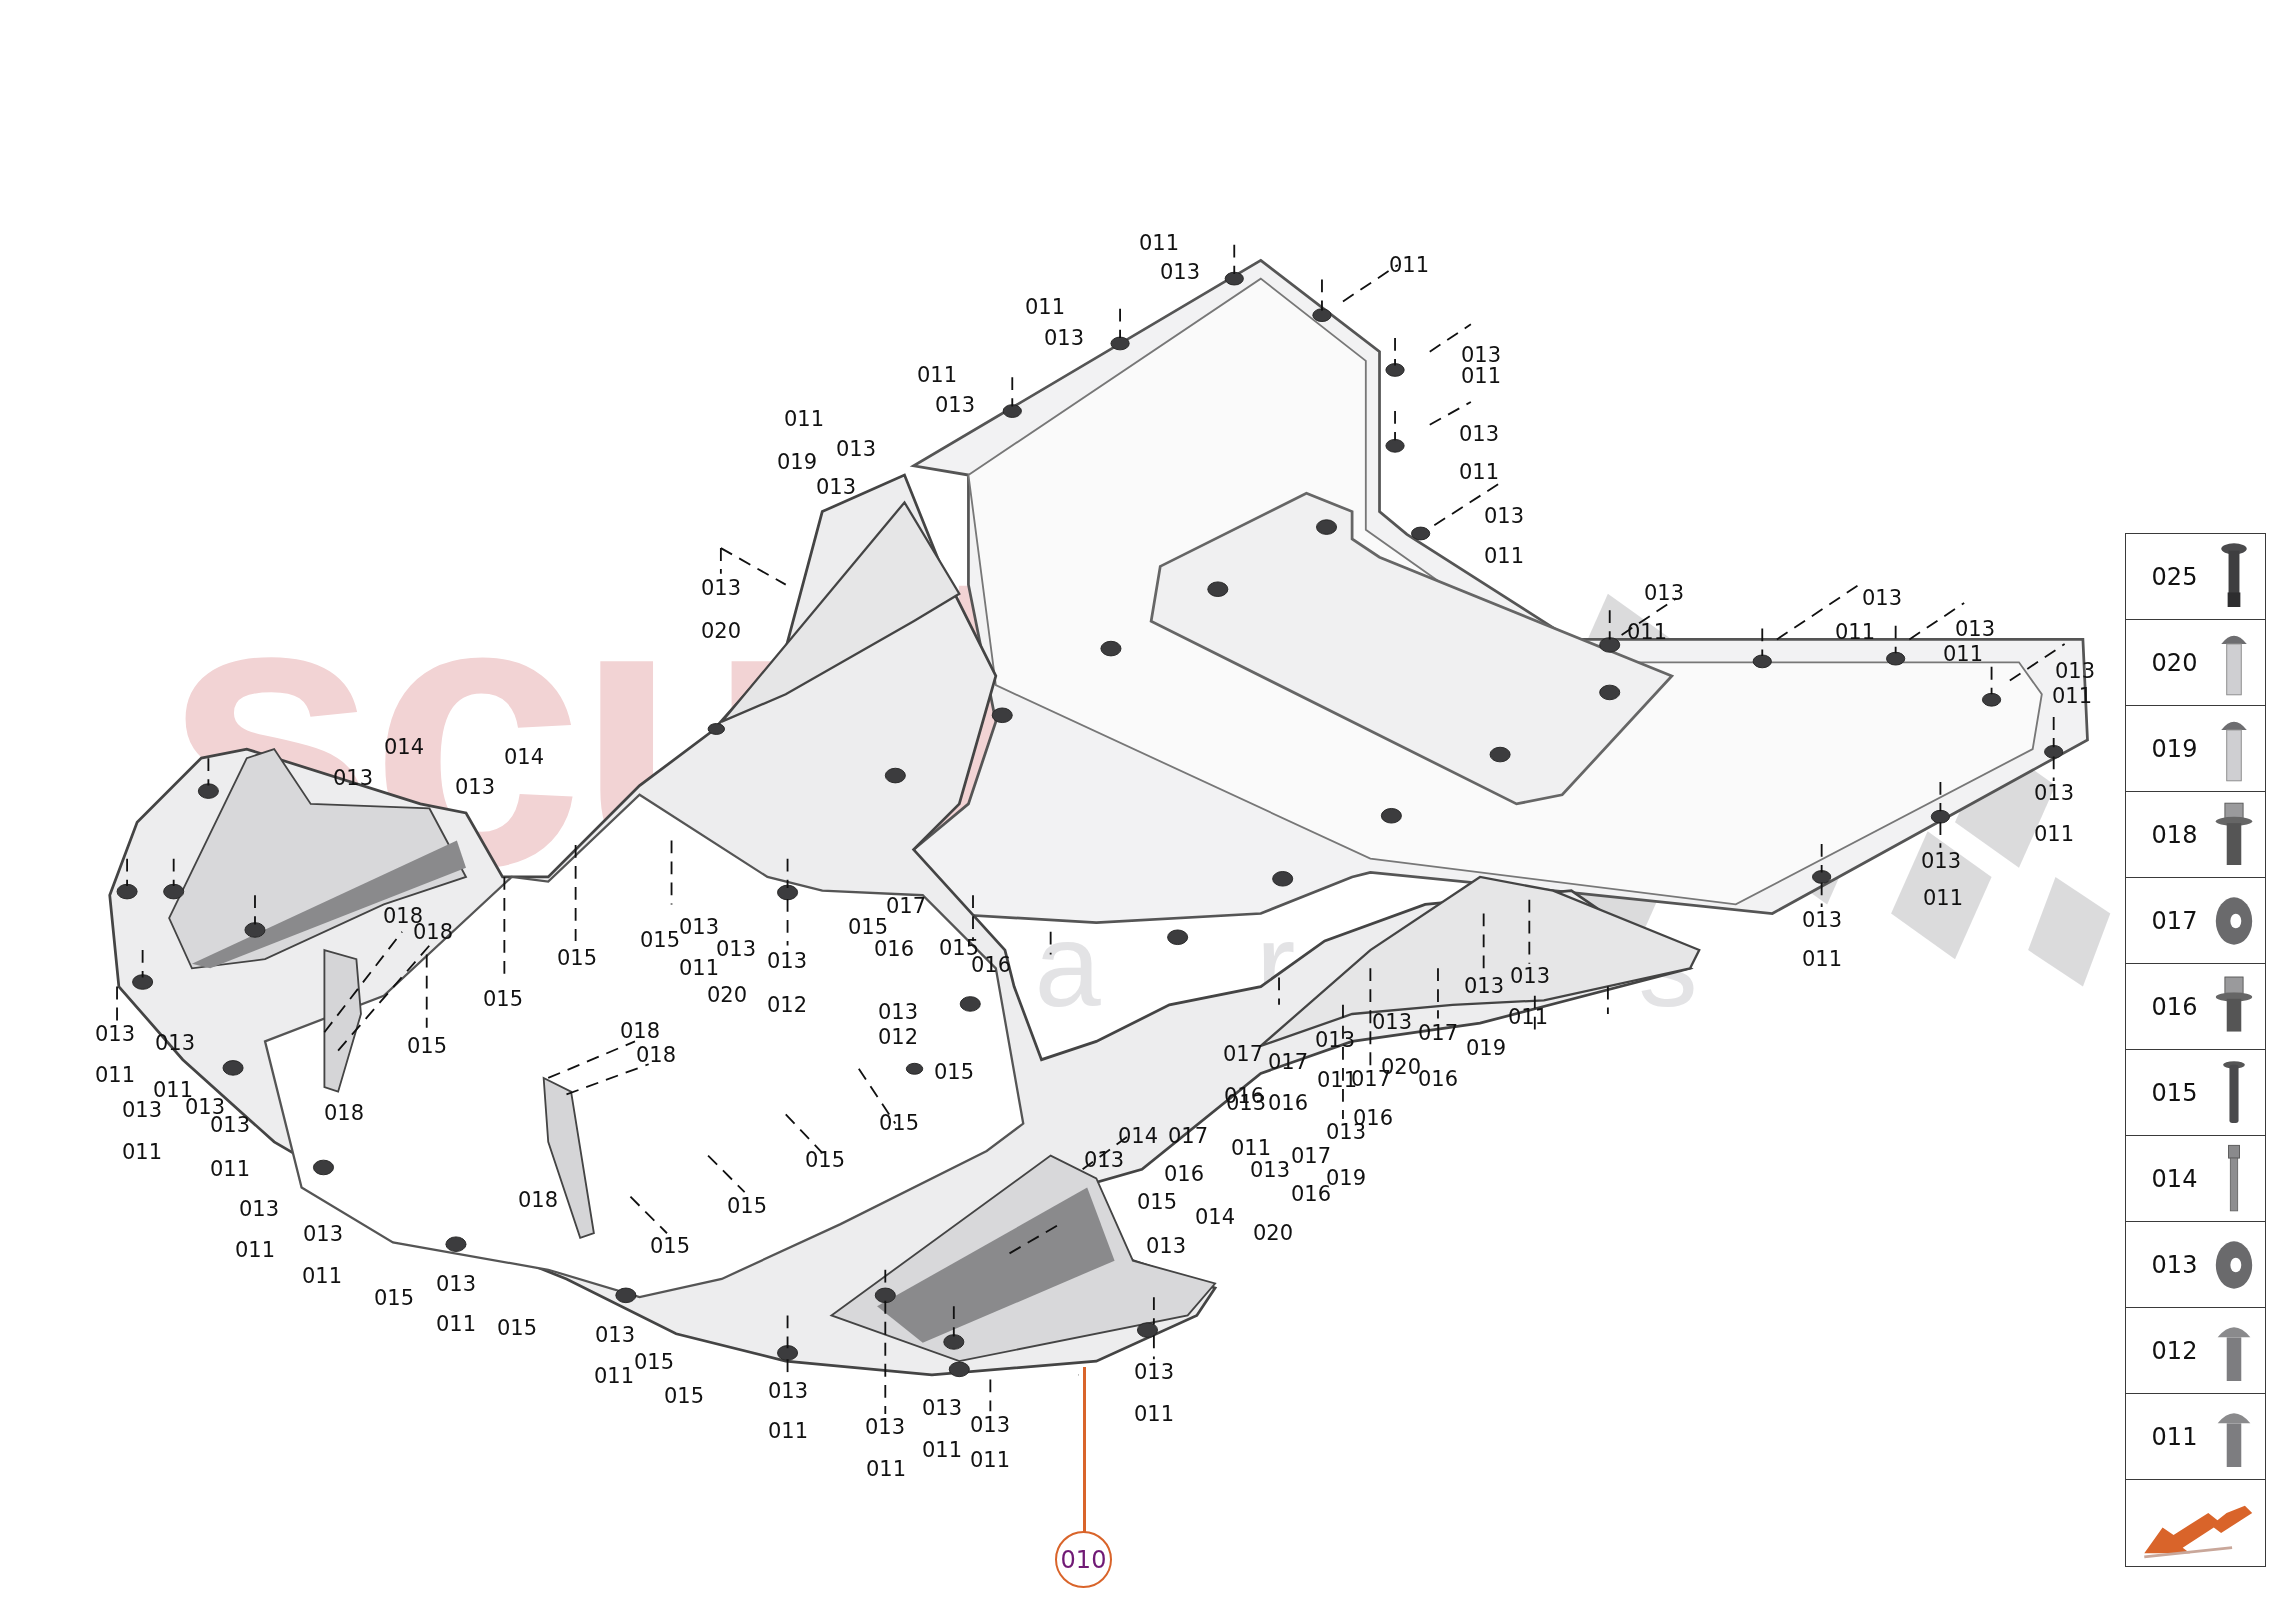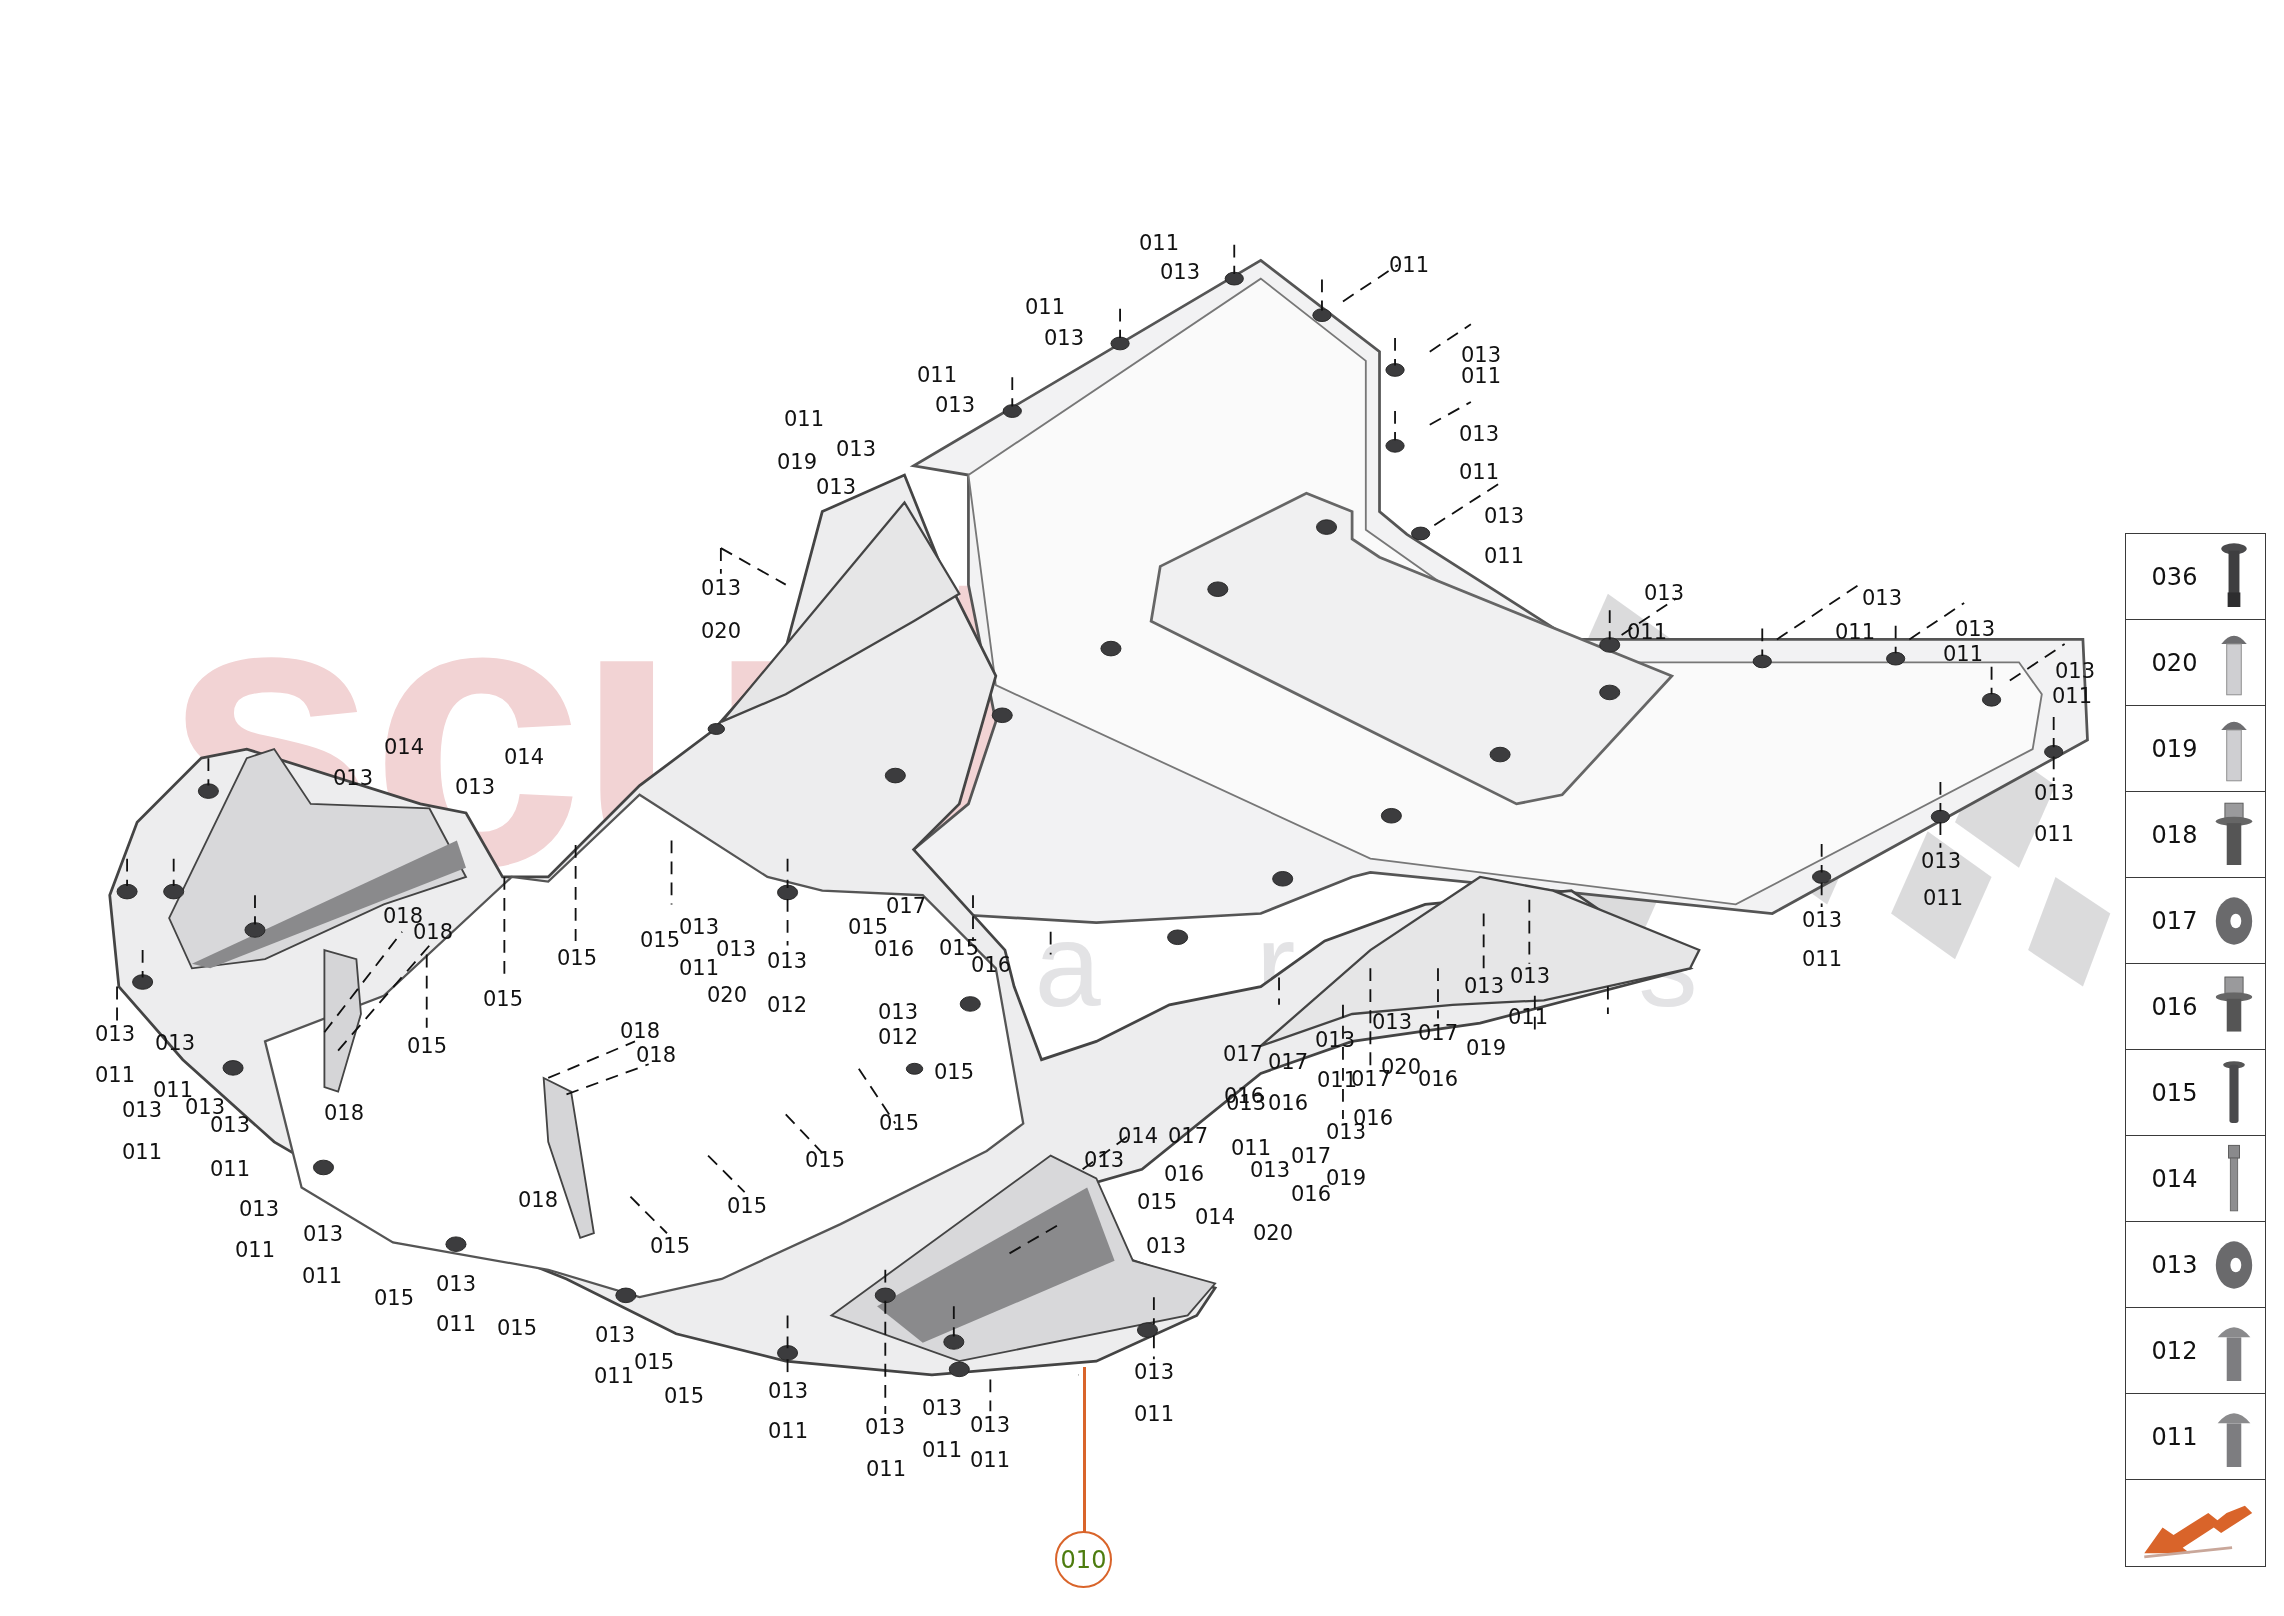--- a/index.html
+++ b/index.html
@@ -7,21 +7,21 @@
   #canvas{position:absolute;left:0;top:0;width:2284px;height:1616px;}
   .wm-main{position:absolute;left:164px;top:539px;font-family:"Liberation Sans",sans-serif;font-weight:bold;font-size:384px;line-height:1;color:#f2d3d4;letter-spacing:-7.3px;}
   .wm-sub{position:absolute;left:183px;top:905px;font-family:"Liberation Sans",sans-serif;font-size:119px;line-height:1;color:#e3e3e5;letter-spacing:155px;}
   .lbl{position:absolute;font-family:"DejaVu Sans",sans-serif;font-size:21px;line-height:1;color:#111;white-space:nowrap;transform:translate(-50%,-50%);}
   svg.diagram{position:absolute;left:0;top:0;}
   .legend{position:absolute;left:2125px;top:533px;width:139px;border:1.8px solid #3a3a3a;background:#fff;}
   .legend .cell{height:86px;border-bottom:1.8px solid #3a3a3a;position:relative;box-sizing:border-box;}
   .legend .cell:last-child{border-bottom:none;}
   .legend .code{position:absolute;left:25.6px;top:50%;transform:translateY(-50%);font-family:"DejaVu Sans",sans-serif;font-size:24px;color:#111;}
   .legend .icon{position:absolute;right:11px;top:50%;transform:translateY(-50%);width:40px;height:71px;}
-  .callout{position:absolute;left:1055px;top:1531px;width:53px;height:53px;border:2.7px solid #d9642a;border-radius:50%;display:flex;align-items:center;justify-content:center;font-family:"DejaVu Sans",sans-serif;font-size:24px;color:#4d7c0f;background:#fff;}
+  .callout{position:absolute;left:1055px;top:1531px;width:53px;height:53px;border:2.7px solid #d9642a;border-radius:50%;display:flex;align-items:center;justify-content:center;font-family:"DejaVu Sans",sans-serif;font-size:24px;color:#701a75;background:#fff;}
   .callout-line{position:absolute;left:1083px;top:1367px;width:2.7px;height:166px;background:#d9642a;}
 </style>
 </head>
 <body>
 
 <div id="canvas">
 
   <div class="wm-main">scuderia</div>
   <div class="wm-sub">carparts</div>
 
@@ -302,21 +302,21 @@
       <span class="lbl" style="left: 1486px; top: 1048px;">019</span>
       <span class="lbl" style="left: 1530px; top: 976px;">013</span>
       <span class="lbl" style="left: 1528px; top: 1017px;">011</span>
     </div>
 
   <div class="callout-line"></div>
   <div class="callout">010</div>
 
   <div class="legend">
     <div class="cell">
-      <span class="code">036</span>
+      <span class="code">025</span>
       <svg class="icon" viewBox="0 0 44 78">
           <ellipse cx="22" cy="8" rx="14" ry="6" fill="#4a4a4c"></ellipse>
           <rect x="16" y="10" width="12" height="52" fill="#3e3e40"></rect>
           <rect x="15" y="56" width="14" height="16" fill="#2d2d2f"></rect>
         </svg>
     </div>
     <div class="cell">
       <span class="code">020</span>
       <svg class="icon" viewBox="0 0 44 78">
           <path d="M8,18 Q22,0 36,18 Z" fill="#6d6d70"></path>

